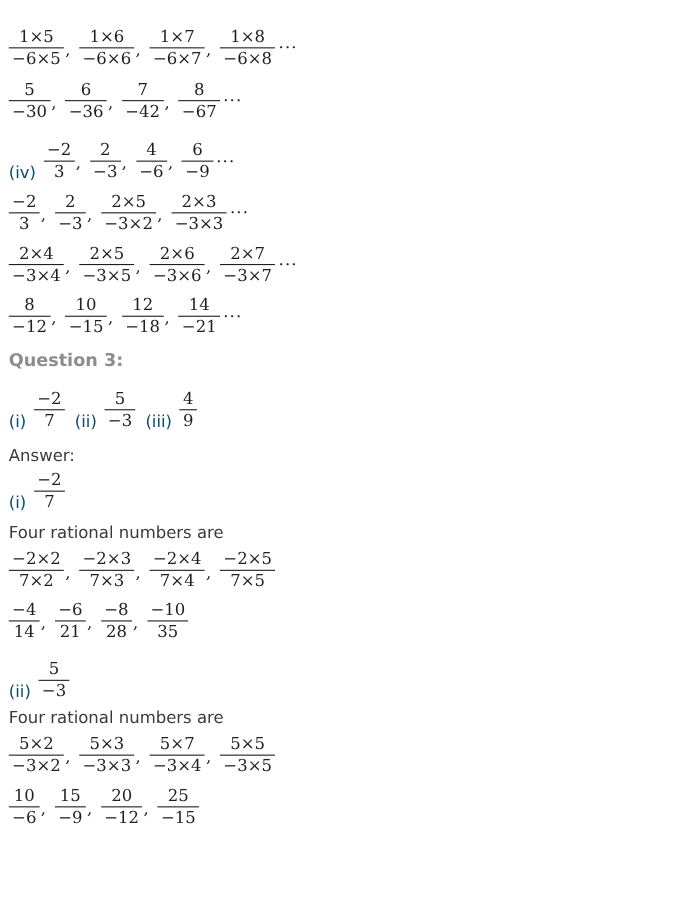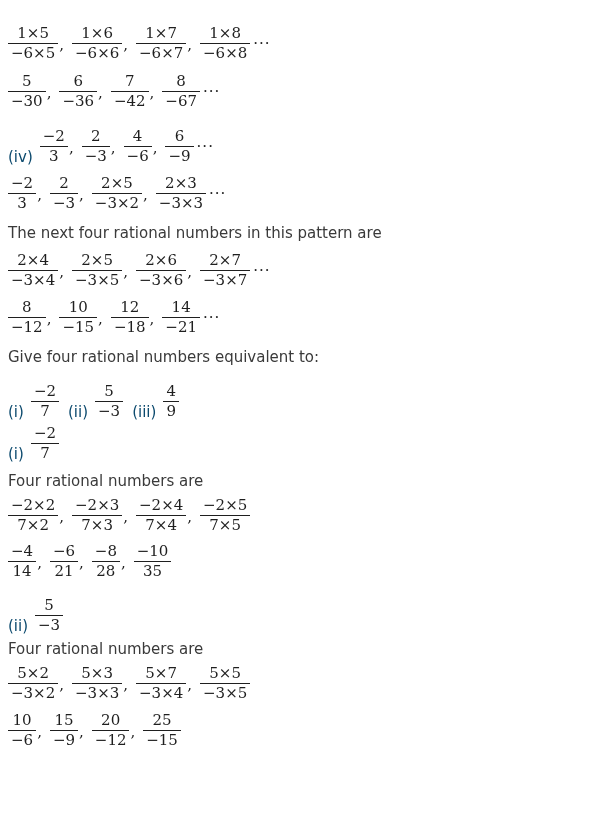--- a/index.html
+++ b/index.html
@@ -105,21 +105,20 @@
         <span class="num">2×5</span>
         <span class="den">−3×2</span>
       </span>
       <span class="comma">,</span>
       <span class="frac">
         <span class="num">2×3</span>
         <span class="den">−3×3</span>
       </span>
       <span class="dots">...</span>
     </div>
-  <div class="text mt10">The next four rational numbers in this pattern are</div>
   <div class="mathrow mt8">
       <span class="frac">
         <span class="num">2×4</span>
         <span class="den">−3×4</span>
       </span>
       <span class="comma">,</span>
       <span class="frac">
         <span class="num">2×5</span>
         <span class="den">−3×5</span>
       </span>
@@ -150,38 +149,39 @@
         <span class="num">12</span>
         <span class="den">−18</span>
       </span>
       <span class="comma">,</span>
       <span class="frac">
         <span class="num">14</span>
         <span class="den">−21</span>
       </span>
       <span class="dots">...</span>
     </div>
-  <div class="text mt10">Give four rational numbers equivalent to:</div>
+  <div class="heading mt11">Question 3:</div>
   <div class="mathrow mt15">
       <span class="mlabel">(i)</span>
       <span class="frac">
         <span class="num">−2</span>
         <span class="den">7</span>
       </span>
       <span class="mlabel">(ii)</span>
       <span class="frac">
         <span class="num">5</span>
         <span class="den">−3</span>
       </span>
       <span class="mlabel">(iii)</span>
       <span class="frac">
         <span class="num">4</span>
         <span class="den">9</span>
       </span>
     </div>
+  <div class="text mt12">Answer:</div>
   <div class="mathrow mt3">
       <span class="mlabel">(i)</span>
       <span class="frac">
         <span class="num">−2</span>
         <span class="den">7</span>
       </span>
     </div>
   <div class="text mt8">Four rational numbers are</div>
   <div class="mathrow mt5">
       <span class="frac">

